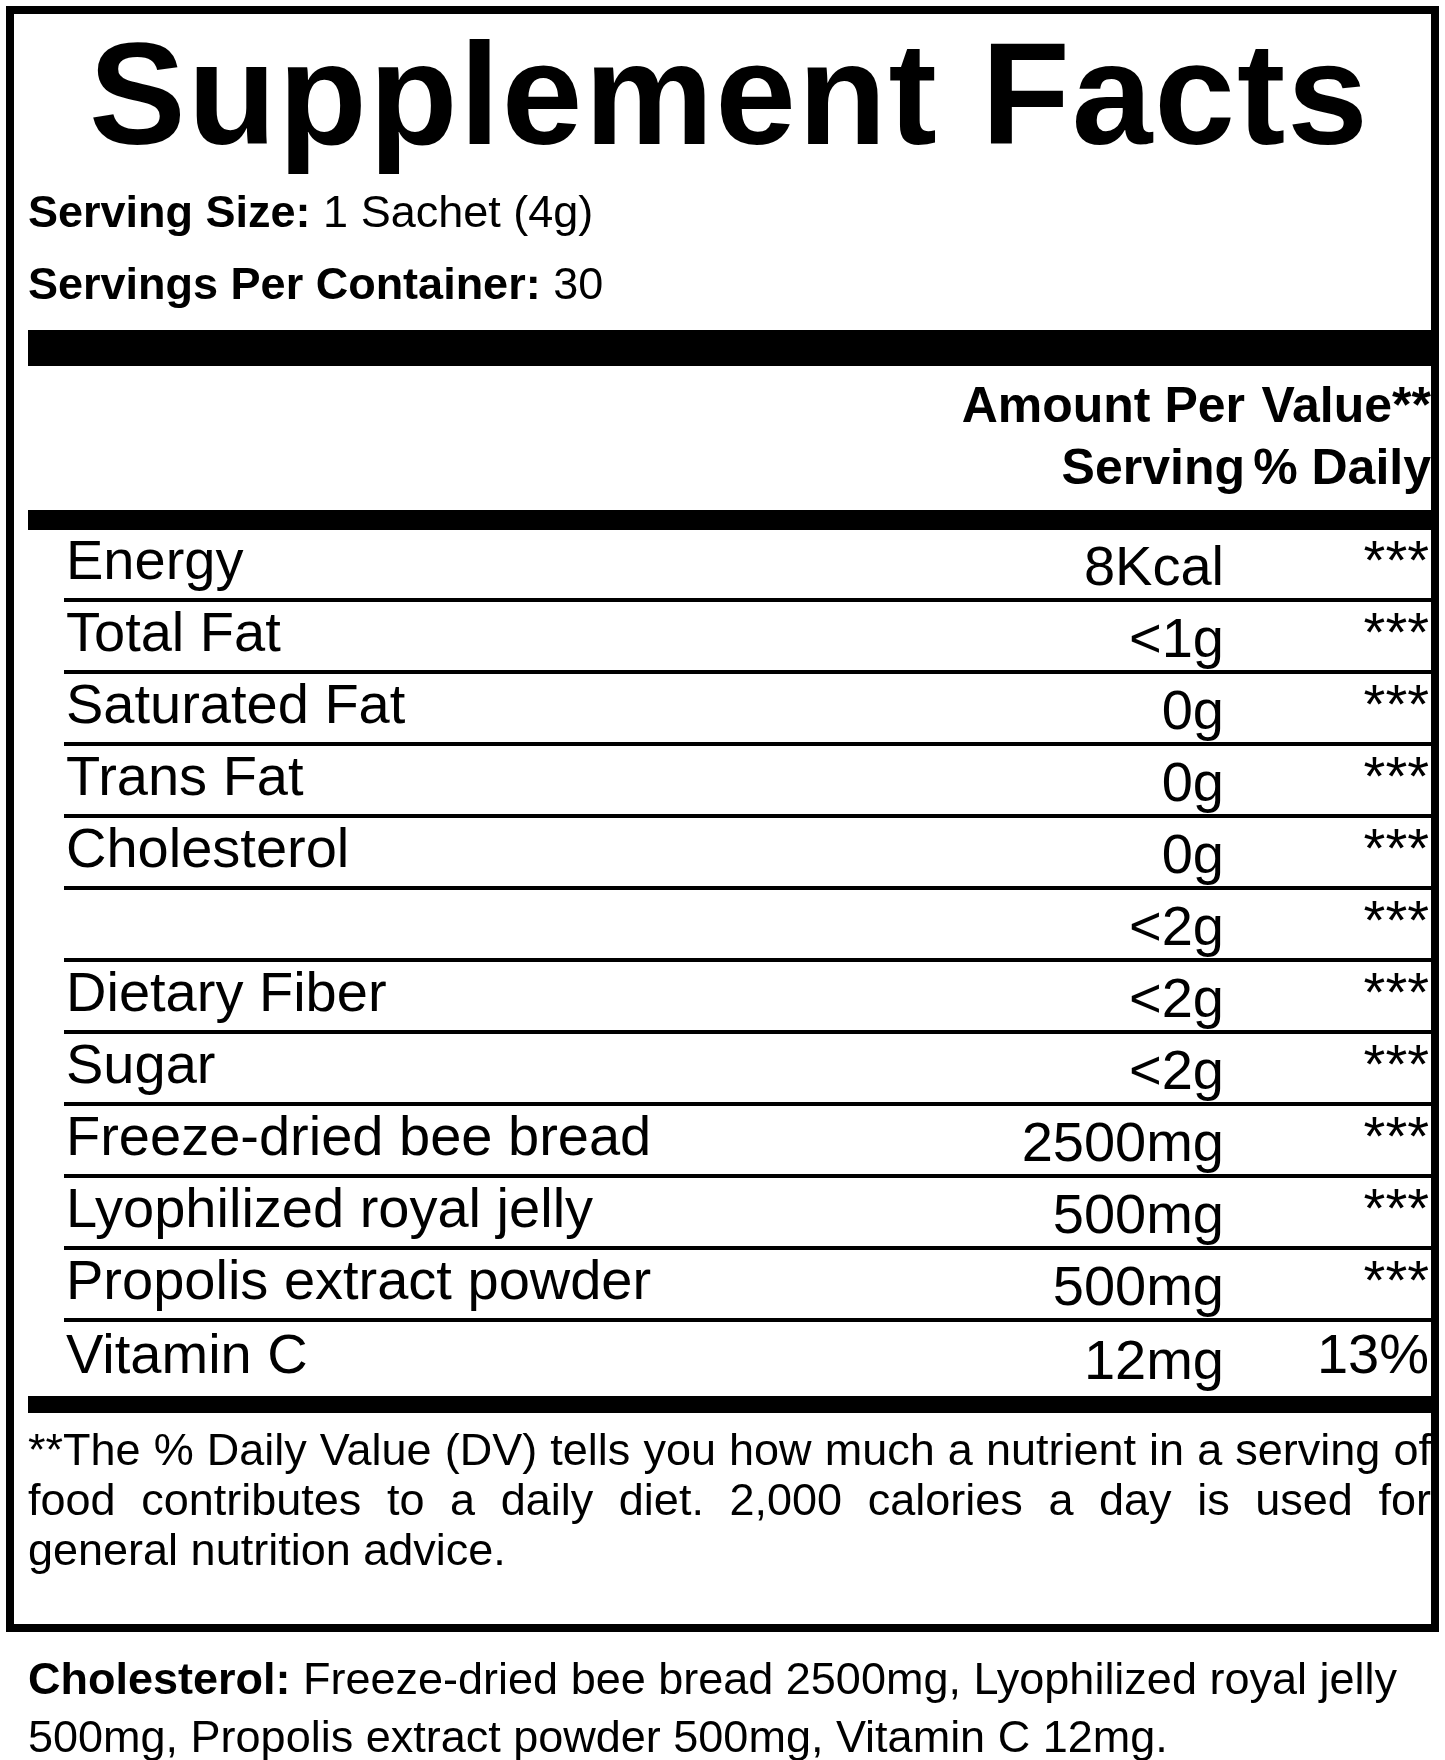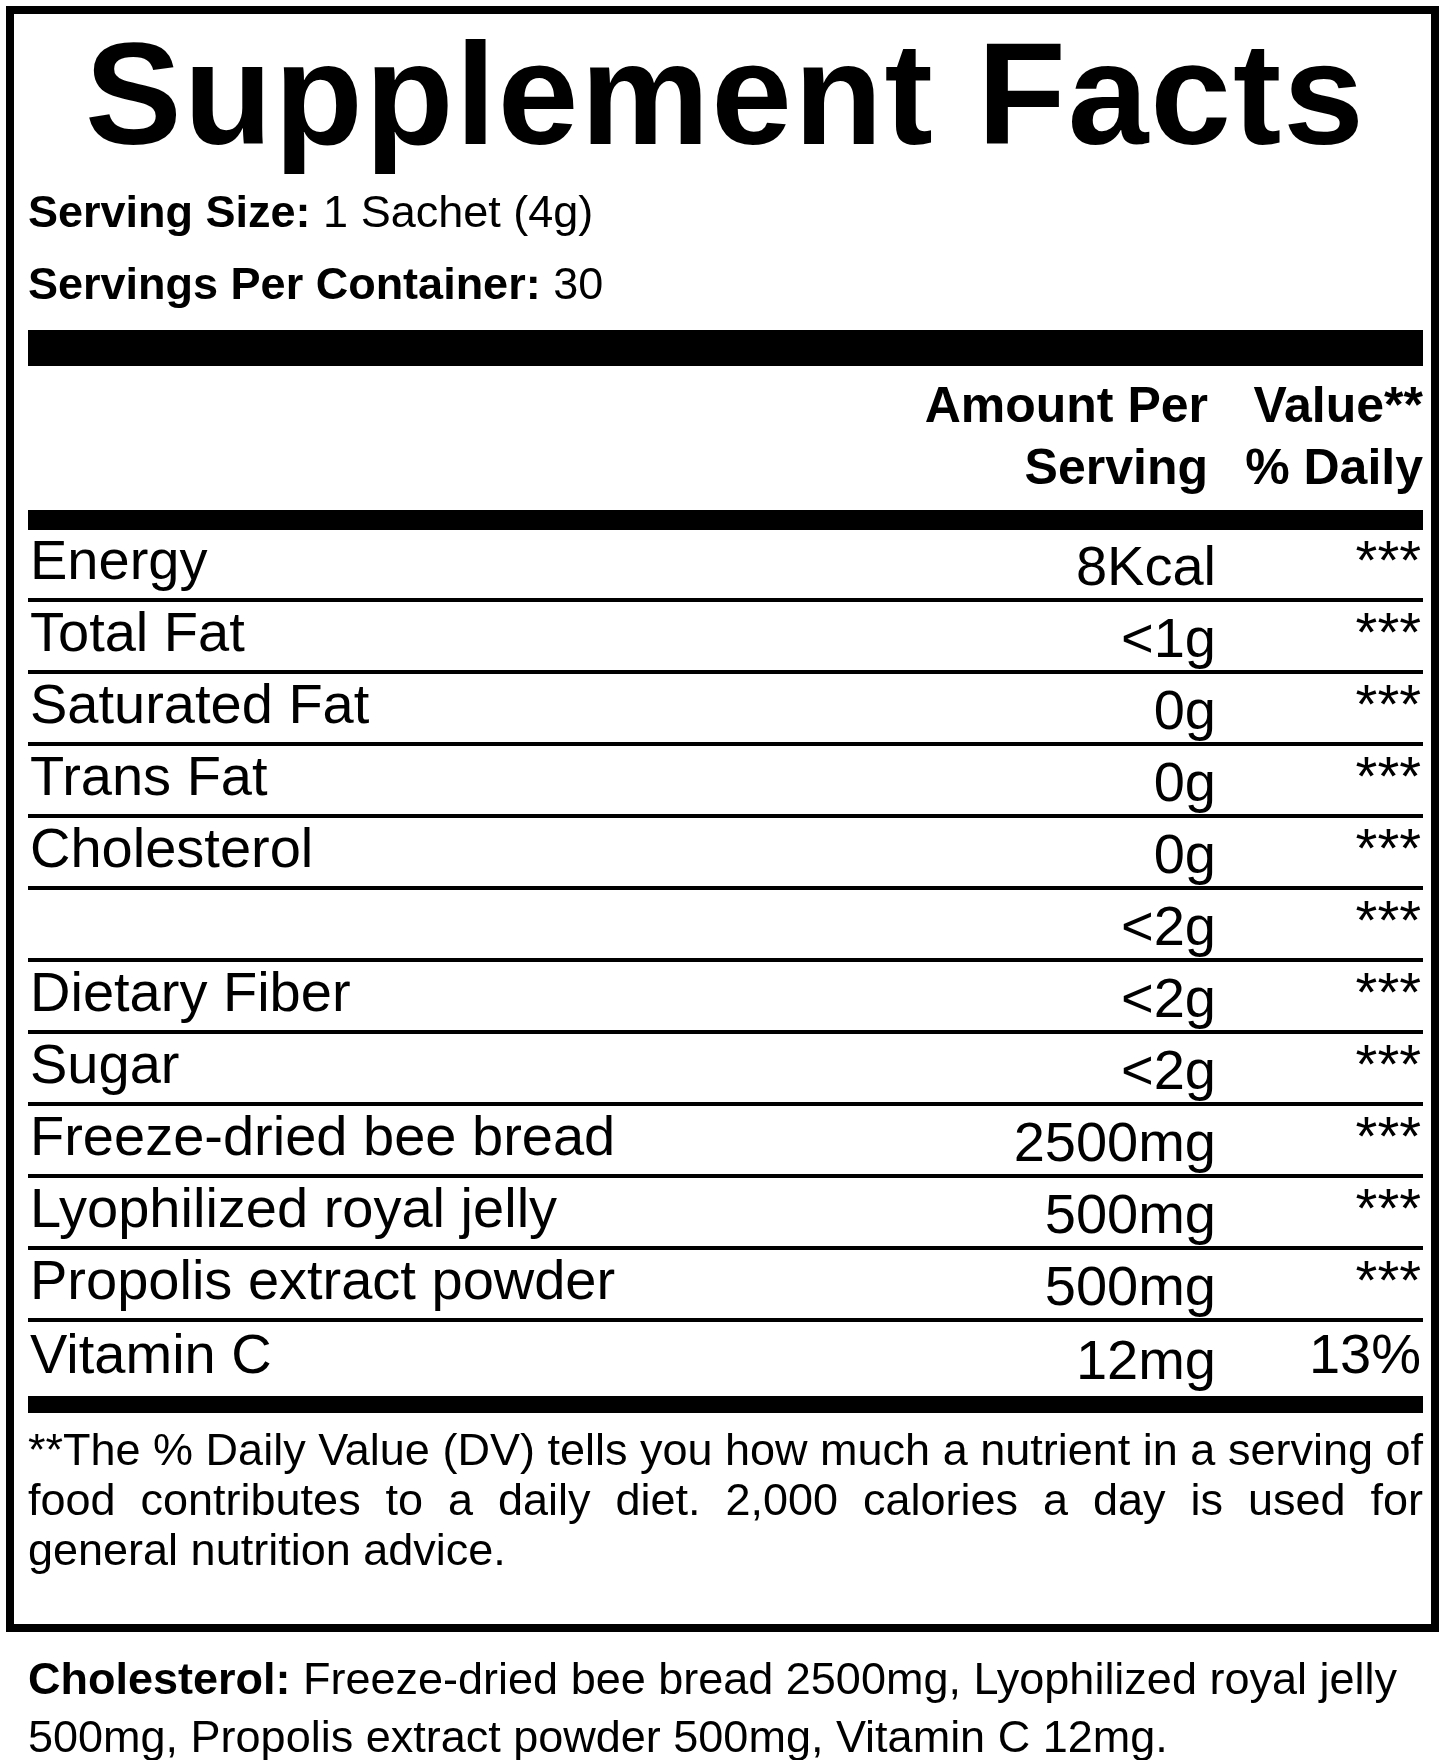--- a/index.html
+++ b/index.html
@@ -9,44 +9,44 @@
     font-family:"Liberation Sans", sans-serif;
     color:#000;
     position:relative;
     overflow:hidden;
   }
   .label-box {
     position:absolute; left:6px; top:6px;
     box-sizing:border-box;
     width:1433px; height:1626px;
     border:8px solid #000;
-    padding:0 8px 0 14px;
+    padding:0 0 0 14px;
     background:#fff;
   }
   .title {
     font-size:145px; font-weight:bold;
     letter-spacing:2px; line-height:140px;
     margin-top:10px;
     text-align:center; white-space:nowrap;
   }
   .serving-block { margin-top:12px; font-size:45px; line-height:72px; }
   .serving-line .lbl { font-weight:bold; }
   .bar { background:#000; }
   .bar-1 { height:36px; margin-top:10px; }
   .bar-2 { height:20px; }
   .bar-3 { height:17px; margin-top:4px; }
   .header-row {
     display:flex; justify-content:flex-end;
     padding:8px 0 12px;
     font-weight:bold; font-size:50px; line-height:62px;
     text-align:right;
   }
-  .hcol-amount { margin-right:29px; }
+  .hcol-amount { }
   .hcol-dv { width:186px; }
-  .nrow { position:relative; height:68px; }
+  .nrow { position:relative; height:68px;margin-left:36px; }
   .nrow + .nrow { border-top:4px solid #000; }
   .nrow:last-child { height:70px; }
   .nrow .nm  { position:absolute; left:2px;  bottom:8px; font-size:56px; line-height:60px; white-space:nowrap; }
   .nrow .amt { position:absolute; right:207px; bottom:2px; font-size:56px; line-height:60px; white-space:nowrap; }
   .nrow .dv  { position:absolute; right:2px;  bottom:8px; font-size:56px; line-height:60px; white-space:nowrap; }
   .footnote { font-size:45px; line-height:50px; margin:12px 0 0 0; }
   .footnote.justified { text-align:justify; }
   .footnote.second { margin-top:8px; }
   .ingredients {
     position:absolute; left:28px; top:1650px; width:1395px;

